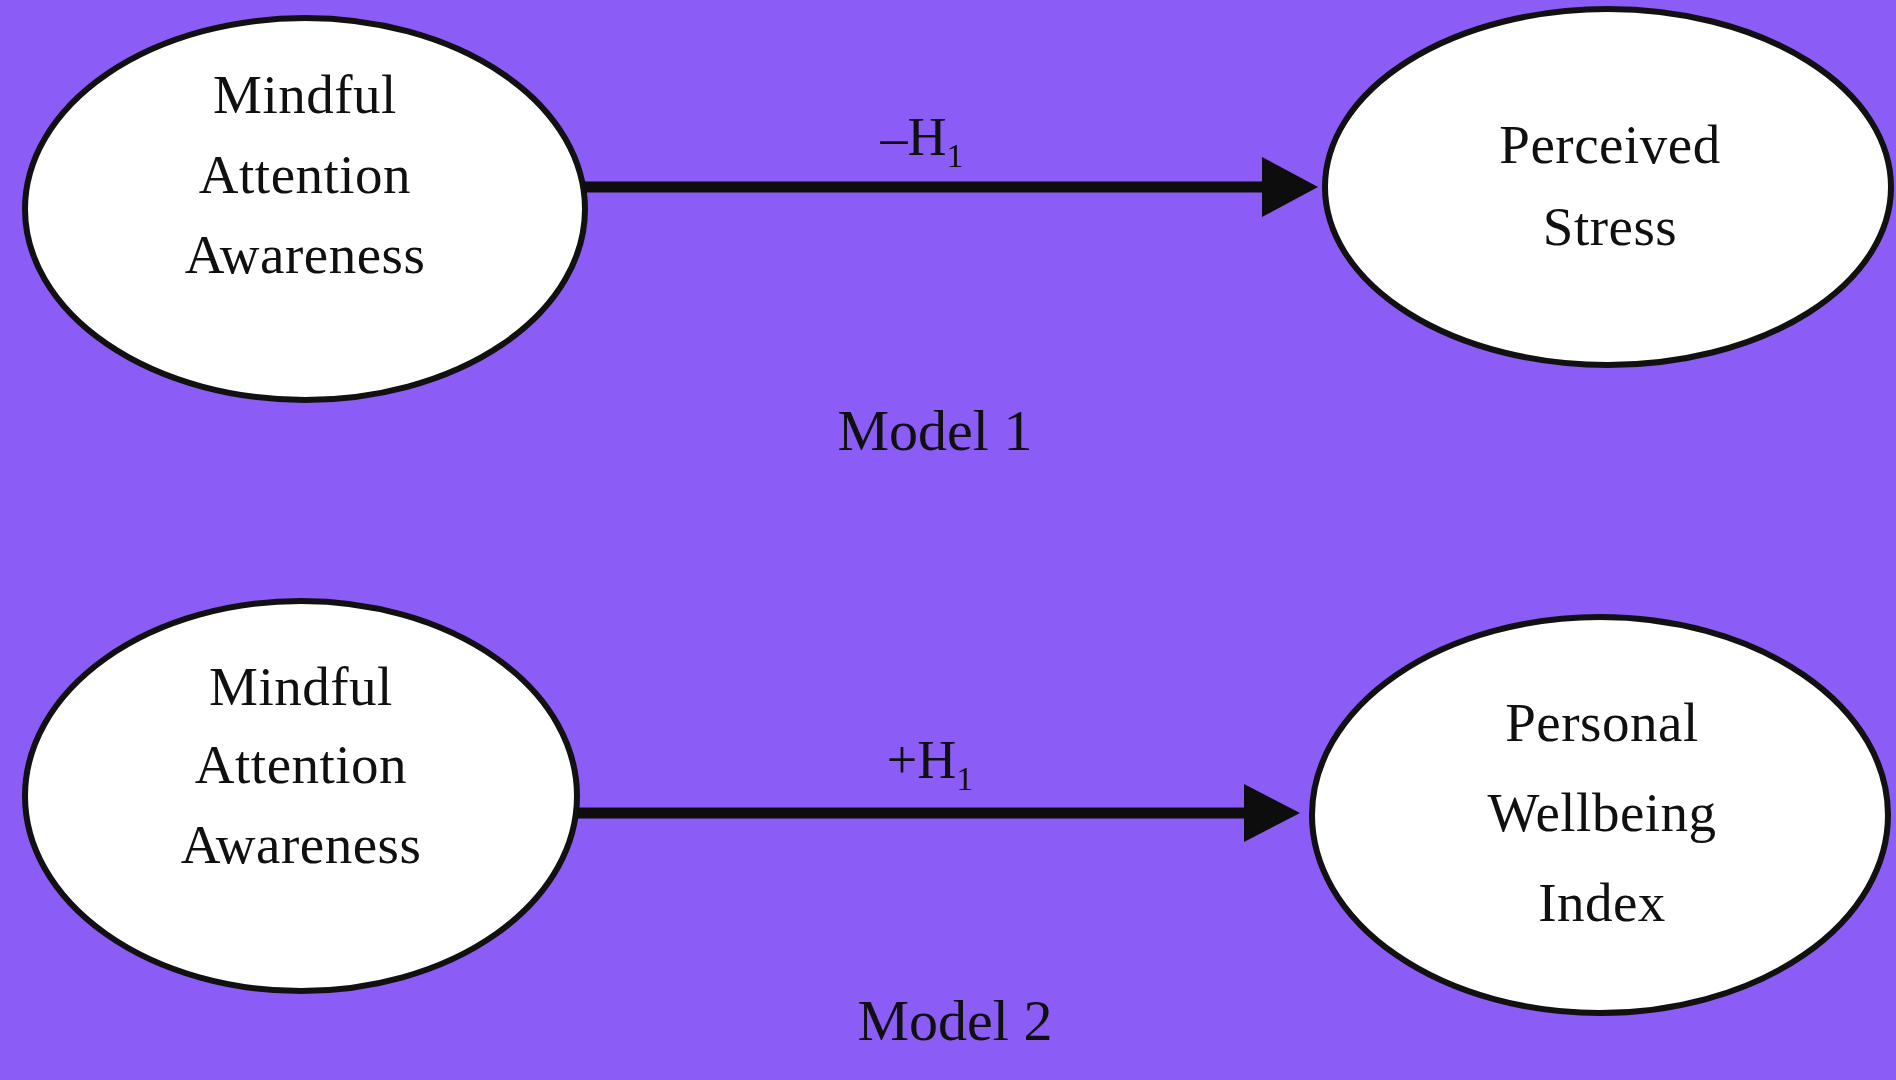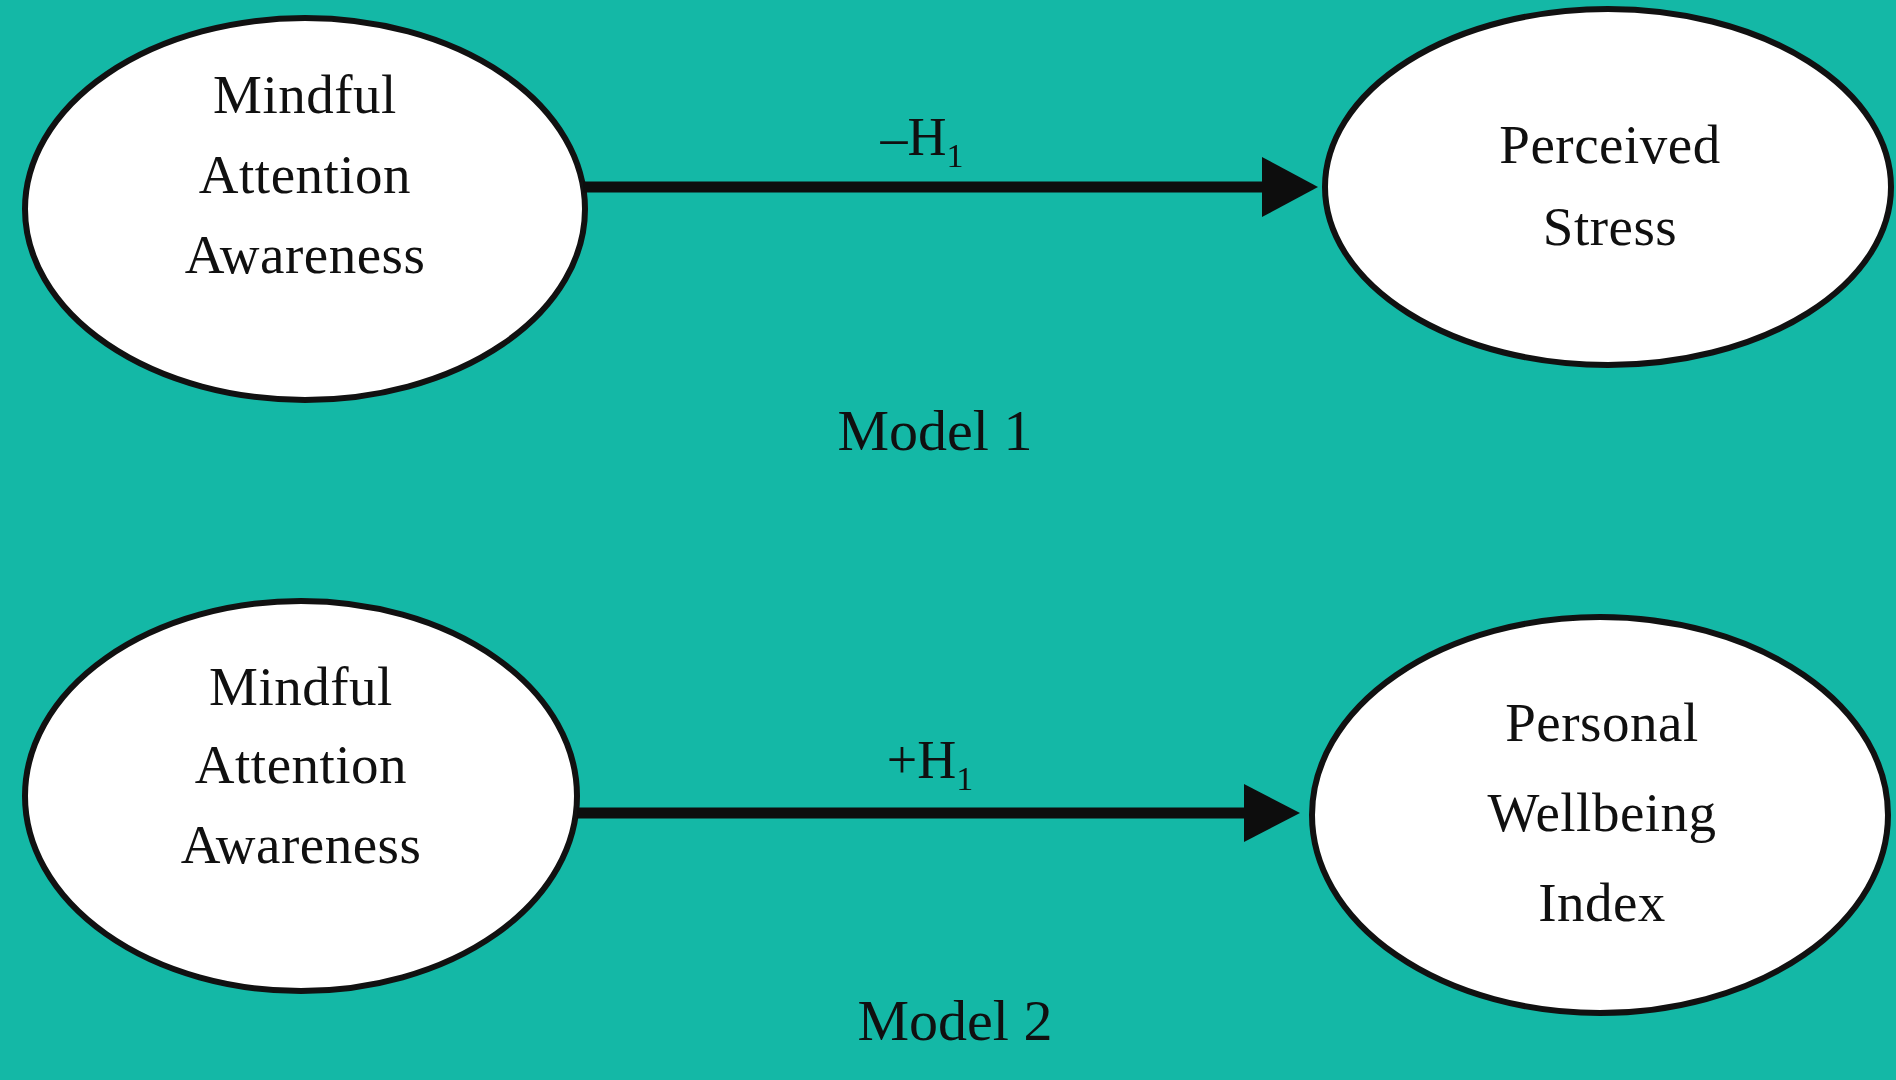--- a/index.html
+++ b/index.html
@@ -10,21 +10,21 @@
   body {
     width: 1896px;
     height: 1080px;
     overflow: hidden;
     font-family: "Liberation Serif", "DejaVu Serif", serif;
   }
   #diagram-root {
     position: relative;
     width: 1896px;
     height: 1080px;
-    background: #14b8a6;
+    background: #8b5cf6;
   }
   svg.diagram-canvas {
     position: absolute;
     top: 0;
     left: 0;
     width: 1896px;
     height: 1080px;
     display: block;
   }
   .node-ellipse {

